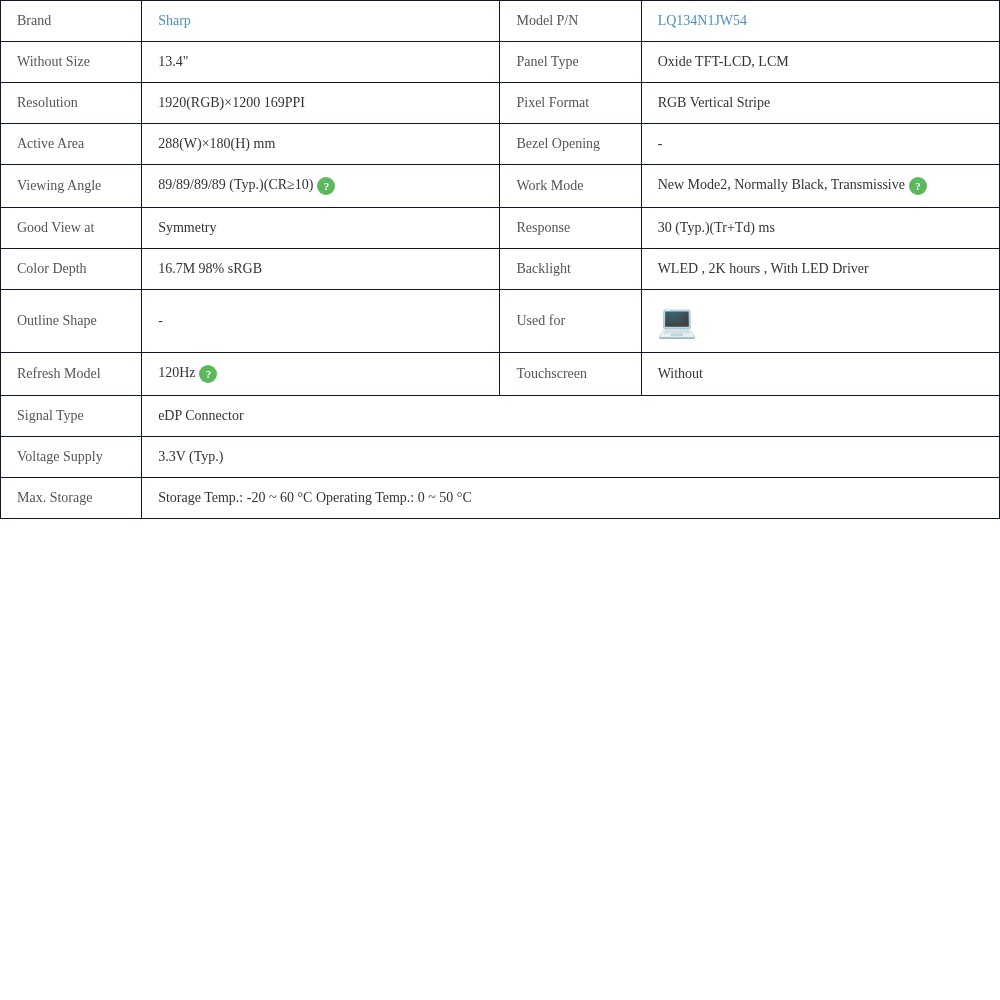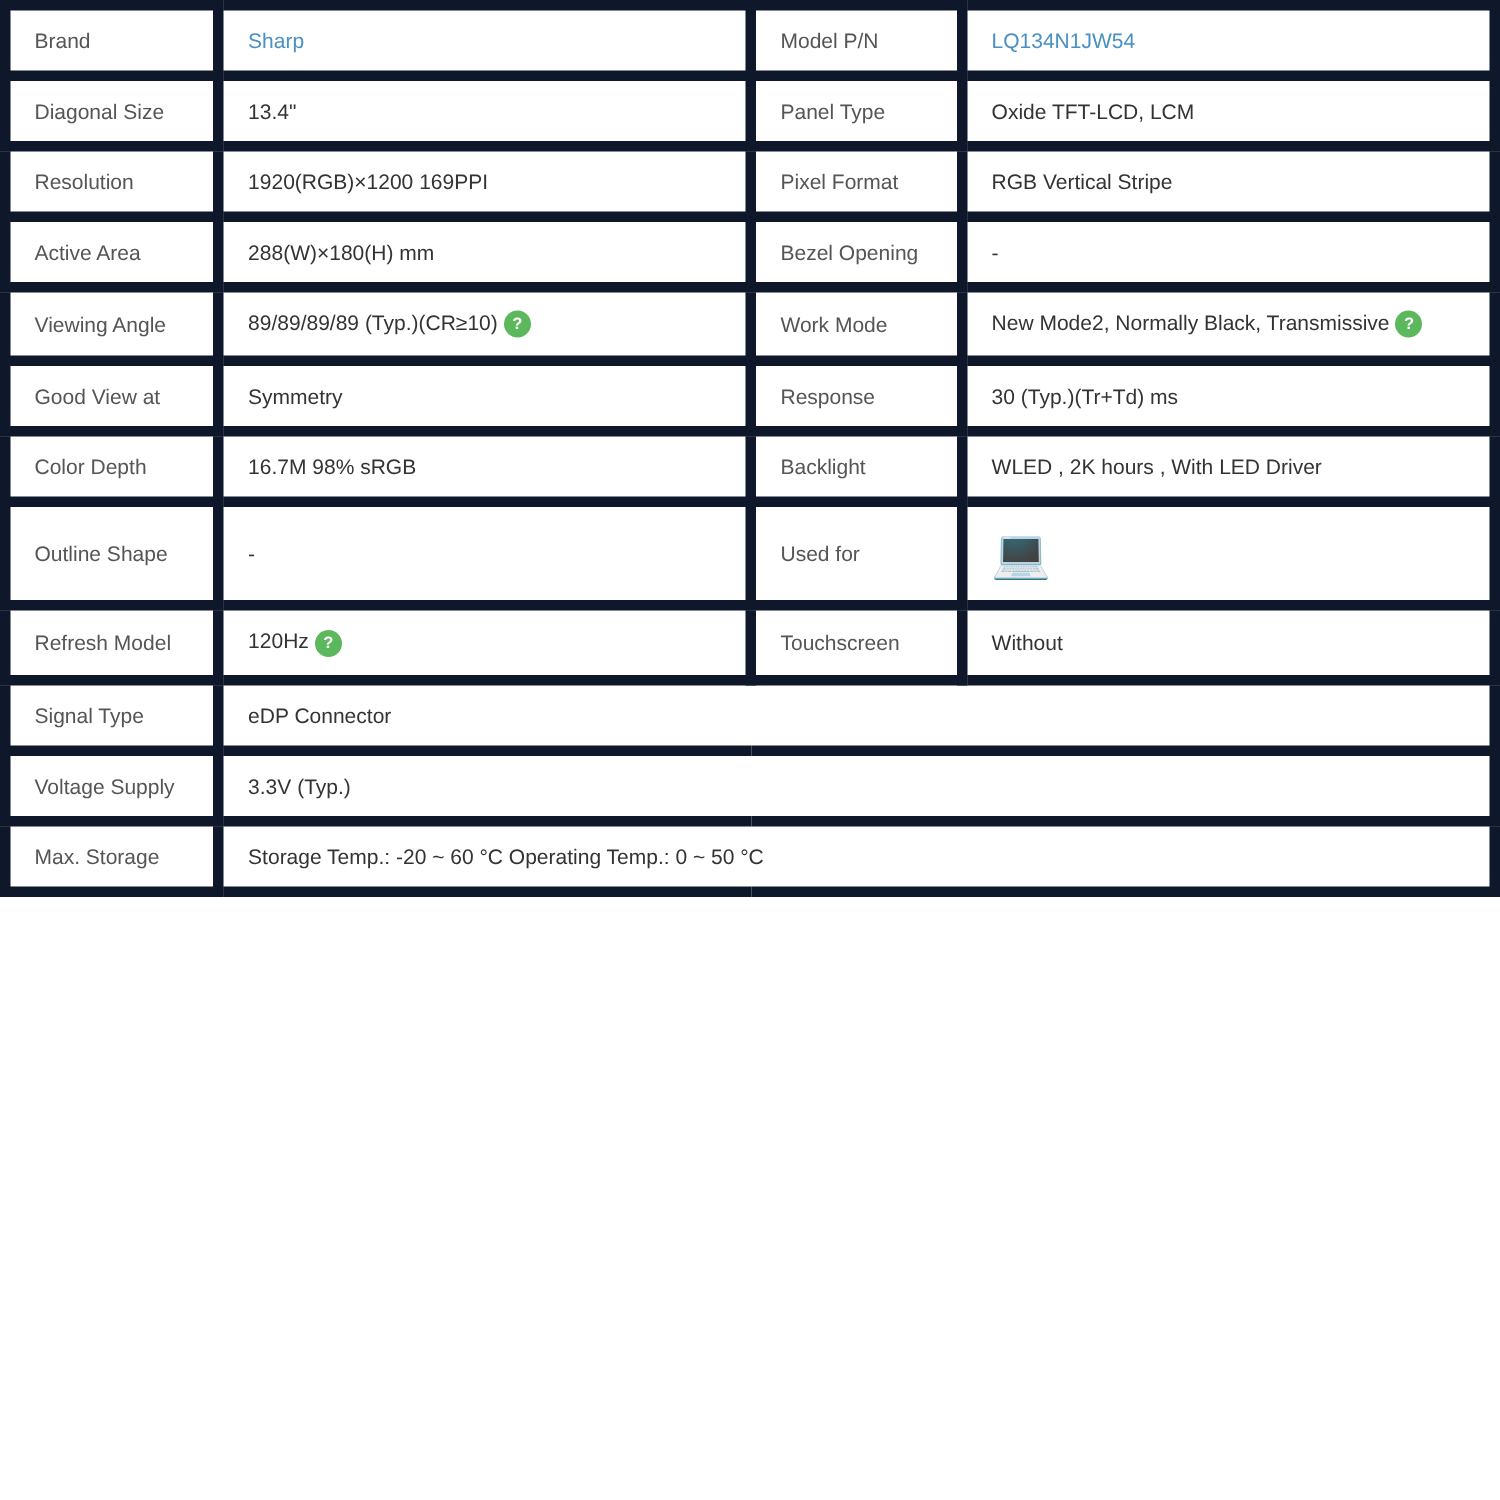--- a/index.html
+++ b/index.html
@@ -7,23 +7,24 @@
       font-family: Arial, sans-serif;
       font-size: 14px;
       background: #fff;
       color: #333;
     }
     .spec-table {
       width: 1000px;
       border-collapse: collapse;
     }
     .spec-table td {
-      border: 7px solid #0f172a;
+      border: 1px solid #0f172a;
       padding: 12px 16px;
       vertical-align: middle;
+      font-family: Liberation Serif, serif;
     }
     .label-cell {
       color: #555;
       font-weight: normal;
       width: 130px;
       white-space: nowrap;
     }
     .value-cell {
       color: #333;
       width: 330px;
@@ -55,21 +56,21 @@
 
 <table class="spec-table">
   <tbody id="table-body">
   <tr>
         <td class="label-cell">Brand</td>
         <td class="value-cell"><span class="brand-link">Sharp</span></td>
         <td class="label-cell">Model P/N</td>
         <td class="value-cell"><span class="brand-link">LQ134N1JW54</span></td>
       </tr>
       <tr>
-        <td class="label-cell">Diagonal Size</td>
+        <td class="label-cell">Without Size</td>
         <td class="value-cell"><span>13.4"</span></td>
         <td class="label-cell">Panel Type</td>
         <td class="value-cell"><span>Oxide TFT-LCD, LCM</span></td>
       </tr>
       <tr>
         <td class="label-cell">Resolution</td>
         <td class="value-cell"><span>1920(RGB)×1200  169PPI</span></td>
         <td class="label-cell">Pixel Format</td>
         <td class="value-cell"><span>RGB Vertical Stripe</span></td>
       </tr>

